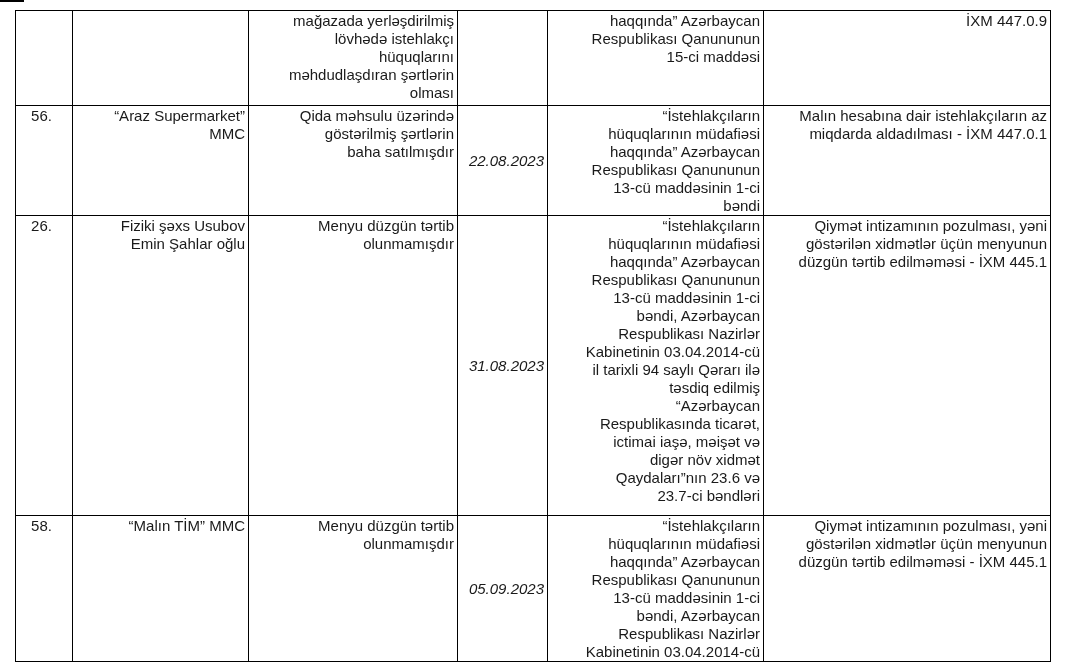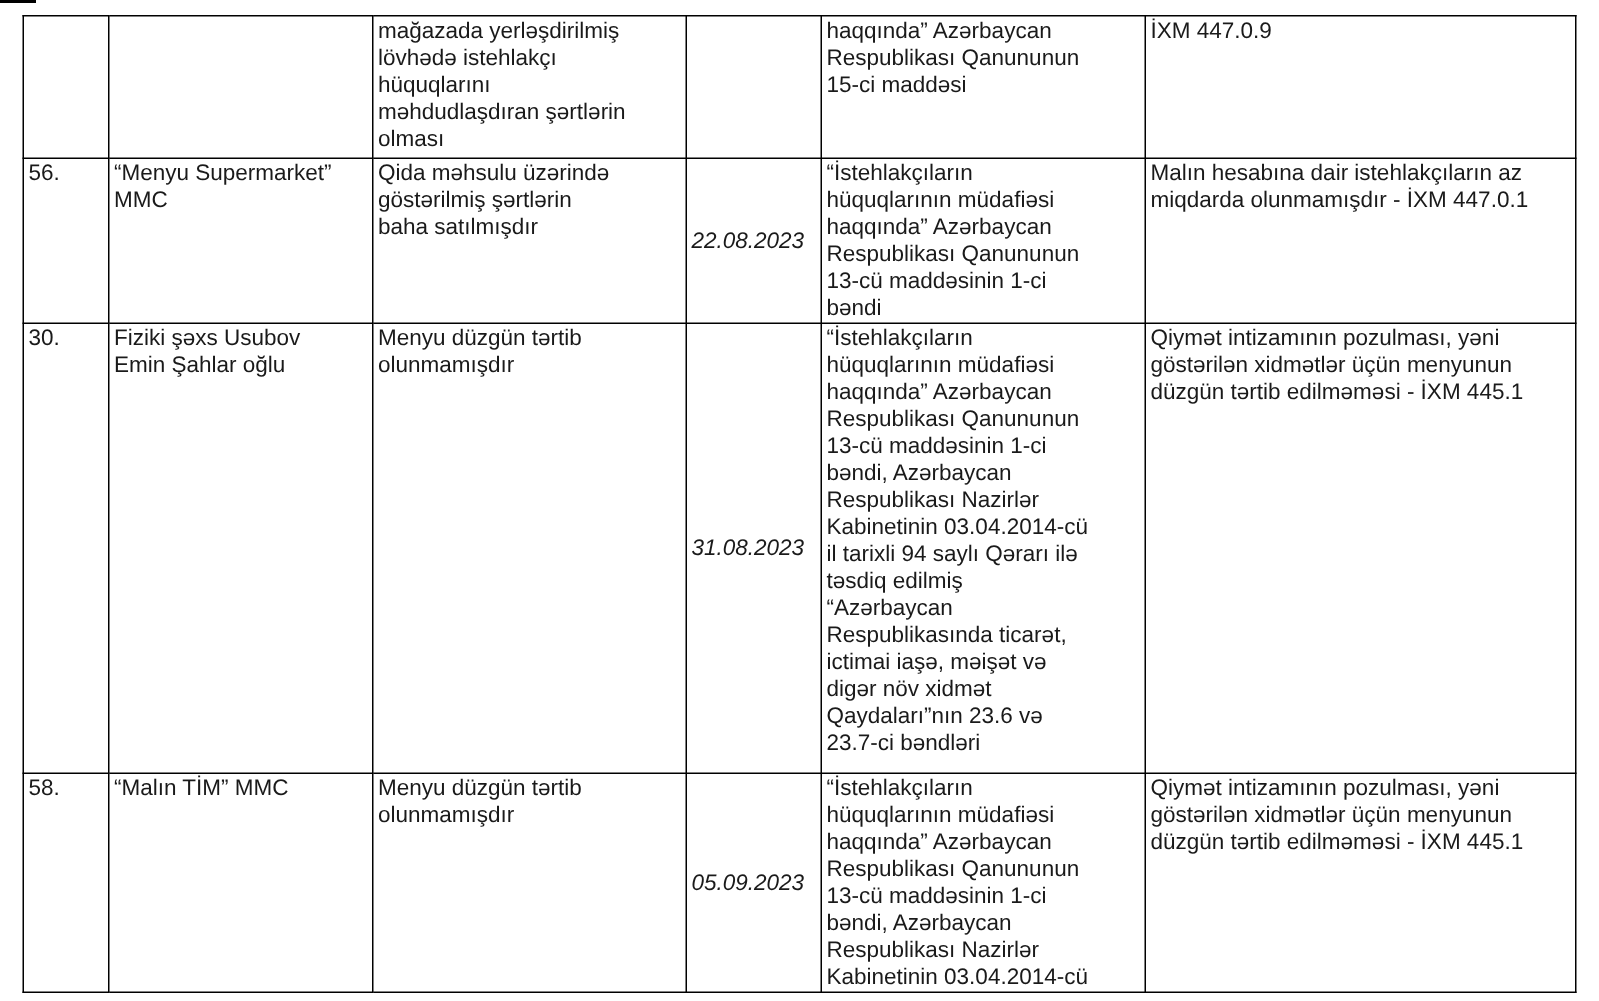--- a/index.html
+++ b/index.html
@@ -23,28 +23,28 @@
     position: absolute;
     left: 15px;
     top: 10px;
     width: 1035px;
     border-collapse: collapse;
     table-layout: fixed;
   }
   table.doc-table td {
     border: 1.5px solid #000000;
     vertical-align: top;
-    text-align: left;
+    text-align: right;
     font-size: 15px;
     line-height: 18px;
     padding: 1px 3px 0 3px;
     overflow: hidden;
   }
   table.doc-table td.num {
-    text-align: left;
+    text-align: center;
     padding-right: 8px;
   }
   table.doc-table td.date {
     vertical-align: middle;
     font-style: italic;
   }
   .cell { white-space: pre-line; }
   tr.r0 { height: 95px; }
   tr.r1 { height: 108px; }
   tr.r2 { height: 300px; }
@@ -76,37 +76,37 @@
 məhdudlaşdıran şərtlərin
 olması</span></td>
         <td class="date"><span class="cell"></span></td>
         <td><span class="cell">haqqında” Azərbaycan
 Respublikası Qanununun
 15-ci maddəsi</span></td>
         <td><span class="cell">İXM 447.0.9</span></td>
       </tr>
       <tr class="r1">
         <td class="num"><span class="cell">56.</span></td>
-        <td><span class="cell">“Menyu Supermarket”
+        <td><span class="cell">“Araz Supermarket”
 MMC</span></td>
         <td><span class="cell">Qida məhsulu üzərində
 göstərilmiş şərtlərin
 baha satılmışdır</span></td>
         <td class="date"><span class="cell">22.08.2023</span></td>
         <td><span class="cell">“İstehlakçıların
 hüquqlarının müdafiəsi
 haqqında” Azərbaycan
 Respublikası Qanununun
 13-cü maddəsinin 1-ci
 bəndi</span></td>
         <td><span class="cell">Malın hesabına dair istehlakçıların az
-miqdarda olunmamışdır - İXM 447.0.1</span></td>
+miqdarda aldadılması - İXM 447.0.1</span></td>
       </tr>
       <tr class="r2">
-        <td class="num"><span class="cell">30.</span></td>
+        <td class="num"><span class="cell">26.</span></td>
         <td><span class="cell">Fiziki şəxs Usubov
 Emin Şahlar oğlu</span></td>
         <td><span class="cell">Menyu düzgün tərtib
 olunmamışdır</span></td>
         <td class="date"><span class="cell">31.08.2023</span></td>
         <td><span class="cell">“İstehlakçıların
 hüquqlarının müdafiəsi
 haqqında” Azərbaycan
 Respublikası Qanununun
 13-cü maddəsinin 1-ci

